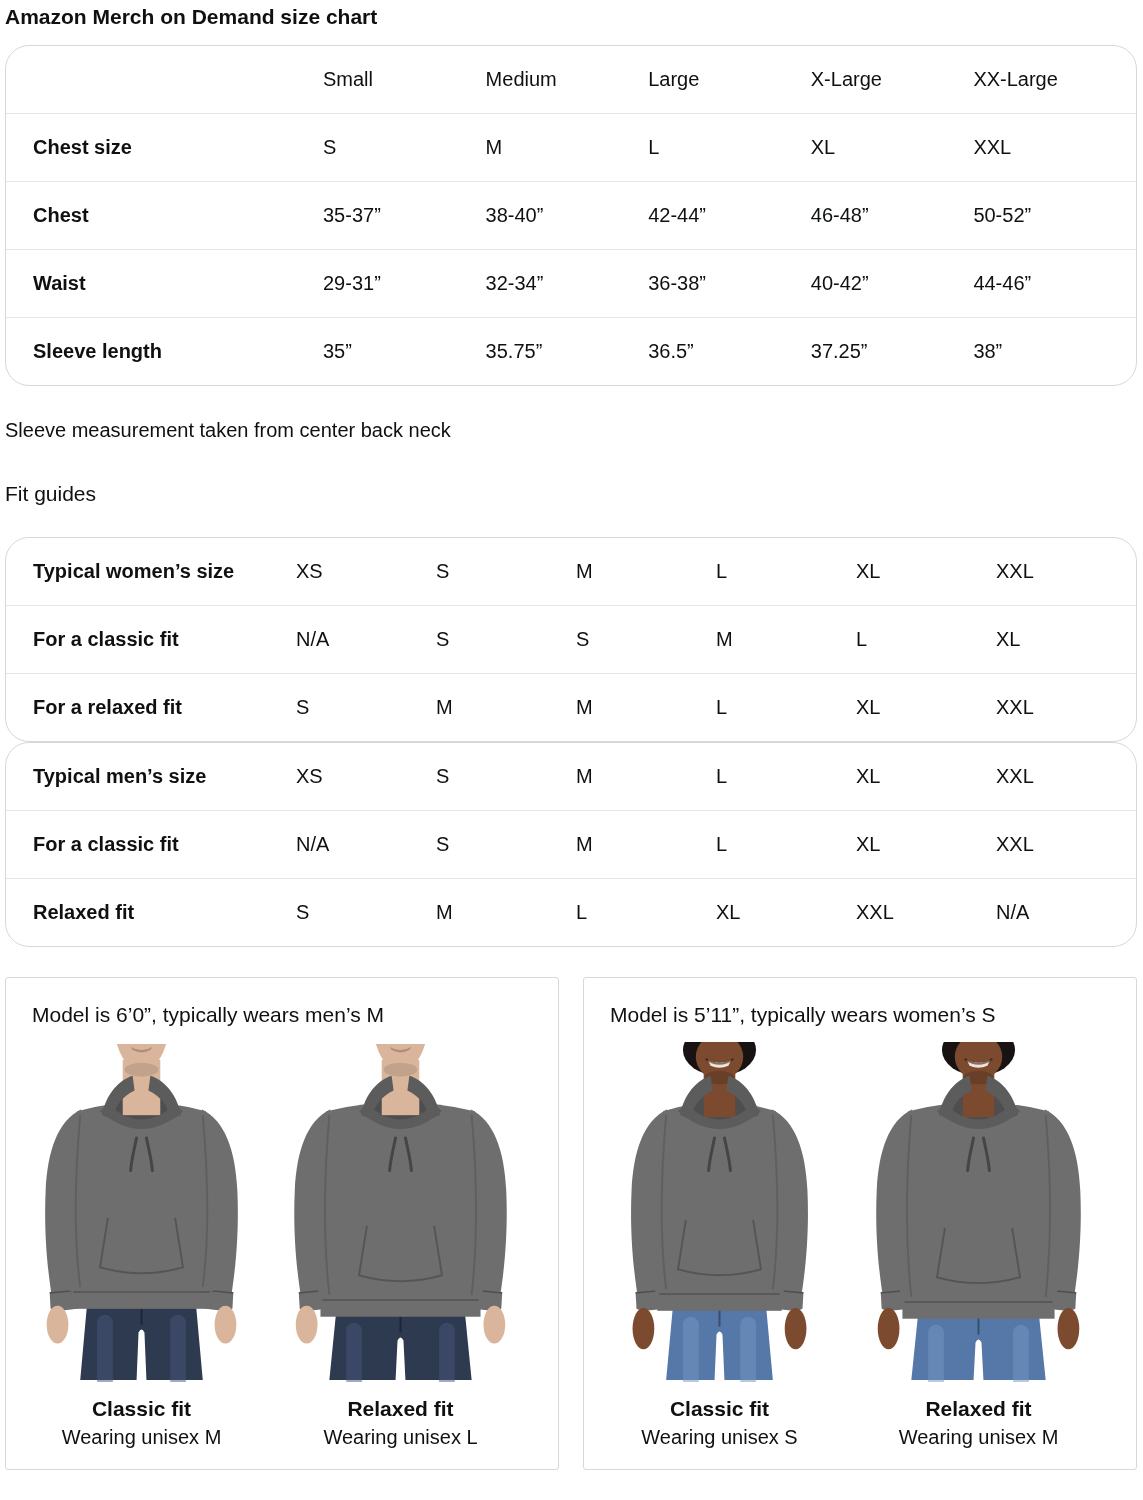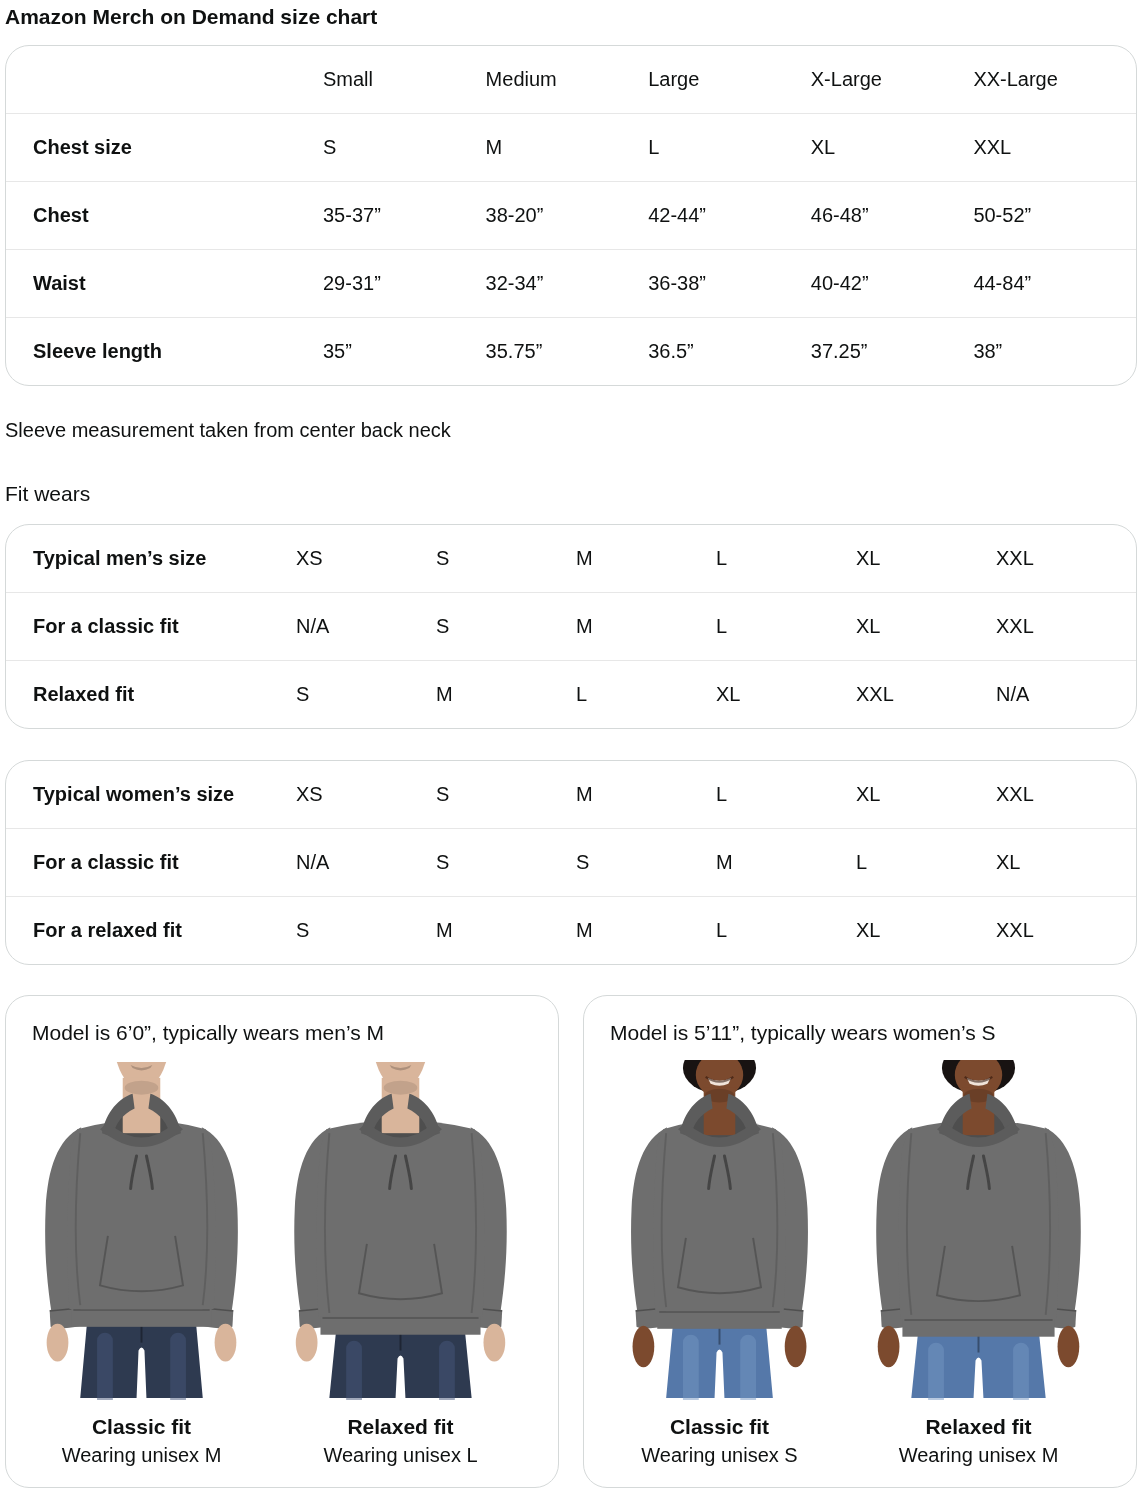--- a/index.html
+++ b/index.html
@@ -41,21 +41,21 @@
   .note{font-size:20px;line-height:24px;margin:32px 0 0 0;}
   .fit-gap{margin-top:31px;}
   .cards{
     margin-top:30px;
     display:grid;
     grid-template-columns:1fr 1fr;
     gap:24px;
   }
   .card{
     border:1px solid #d5d9d9;
-    border-radius:24px;
+    border-radius:3px;
     background:#fff;
     padding:24px 12px 20px 12px;
   }
   .card h3{
     font-size:21px;font-weight:400;line-height:25px;
     margin:0 0 0 14px;
   }
   .figs{
     display:flex;
     gap:12px;
@@ -100,48 +100,91 @@
             <th>Chest size</th>
             <td>S</td>
             <td>M</td>
             <td>L</td>
             <td>XL</td>
             <td>XXL</td>
           </tr>
           <tr>
             <th>Chest</th>
             <td>35-37”</td>
-            <td>38-20”</td>
+            <td>38-40”</td>
             <td>42-44”</td>
             <td>46-48”</td>
             <td>50-52”</td>
           </tr>
           <tr>
             <th>Waist</th>
             <td>29-31”</td>
             <td>32-34”</td>
             <td>36-38”</td>
             <td>40-42”</td>
-            <td>44-84”</td>
+            <td>44-46”</td>
           </tr>
           <tr>
             <th>Sleeve length</th>
             <td>35”</td>
             <td>35.75”</td>
             <td>36.5”</td>
             <td>37.25”</td>
             <td>38”</td>
           </tr>
         </tbody>
     </table>
   </div>
 
   <p class="note">Sleeve measurement taken from center back neck</p>
 
-  <h2>Fit wears</h2>
+  <h2>Fit guides</h2>
+
+  <div class="tbl-wrap fit-gap">
+    <table class="sizes">
+      <colgroup>
+          <col style="width:290px">
+          <col>
+          <col>
+          <col>
+          <col>
+          <col>
+          <col>
+        </colgroup>
+      <tbody>
+          <tr>
+            <th>Typical women’s size</th>
+            <td>XS</td>
+            <td>S</td>
+            <td>M</td>
+            <td>L</td>
+            <td>XL</td>
+            <td>XXL</td>
+          </tr>
+          <tr>
+            <th>For a classic fit</th>
+            <td>N/A</td>
+            <td>S</td>
+            <td>S</td>
+            <td>M</td>
+            <td>L</td>
+            <td>XL</td>
+          </tr>
+          <tr>
+            <th>For a relaxed fit</th>
+            <td>S</td>
+            <td>M</td>
+            <td>M</td>
+            <td>L</td>
+            <td>XL</td>
+            <td>XXL</td>
+          </tr>
+        </tbody>
+    </table>
+  </div>
 
   <div class="tbl-wrap">
     <table class="sizes">
       <colgroup>
           <col style="width:290px">
           <col>
           <col>
           <col>
           <col>
           <col>
@@ -167,63 +210,20 @@
             <td>XXL</td>
           </tr>
           <tr>
             <th>Relaxed fit</th>
             <td>S</td>
             <td>M</td>
             <td>L</td>
             <td>XL</td>
             <td>XXL</td>
             <td>N/A</td>
-          </tr>
-        </tbody>
-    </table>
-  </div>
-
-  <div class="tbl-wrap fit-gap">
-    <table class="sizes">
-      <colgroup>
-          <col style="width:290px">
-          <col>
-          <col>
-          <col>
-          <col>
-          <col>
-          <col>
-        </colgroup>
-      <tbody>
-          <tr>
-            <th>Typical women’s size</th>
-            <td>XS</td>
-            <td>S</td>
-            <td>M</td>
-            <td>L</td>
-            <td>XL</td>
-            <td>XXL</td>
-          </tr>
-          <tr>
-            <th>For a classic fit</th>
-            <td>N/A</td>
-            <td>S</td>
-            <td>S</td>
-            <td>M</td>
-            <td>L</td>
-            <td>XL</td>
-          </tr>
-          <tr>
-            <th>For a relaxed fit</th>
-            <td>S</td>
-            <td>M</td>
-            <td>M</td>
-            <td>L</td>
-            <td>XL</td>
-            <td>XXL</td>
           </tr>
         </tbody>
     </table>
   </div>
 
   <div class="cards">
 
     <section class="card">
       <h3>Model is 6’0”, typically wears men’s M</h3>
       <div class="figs">

